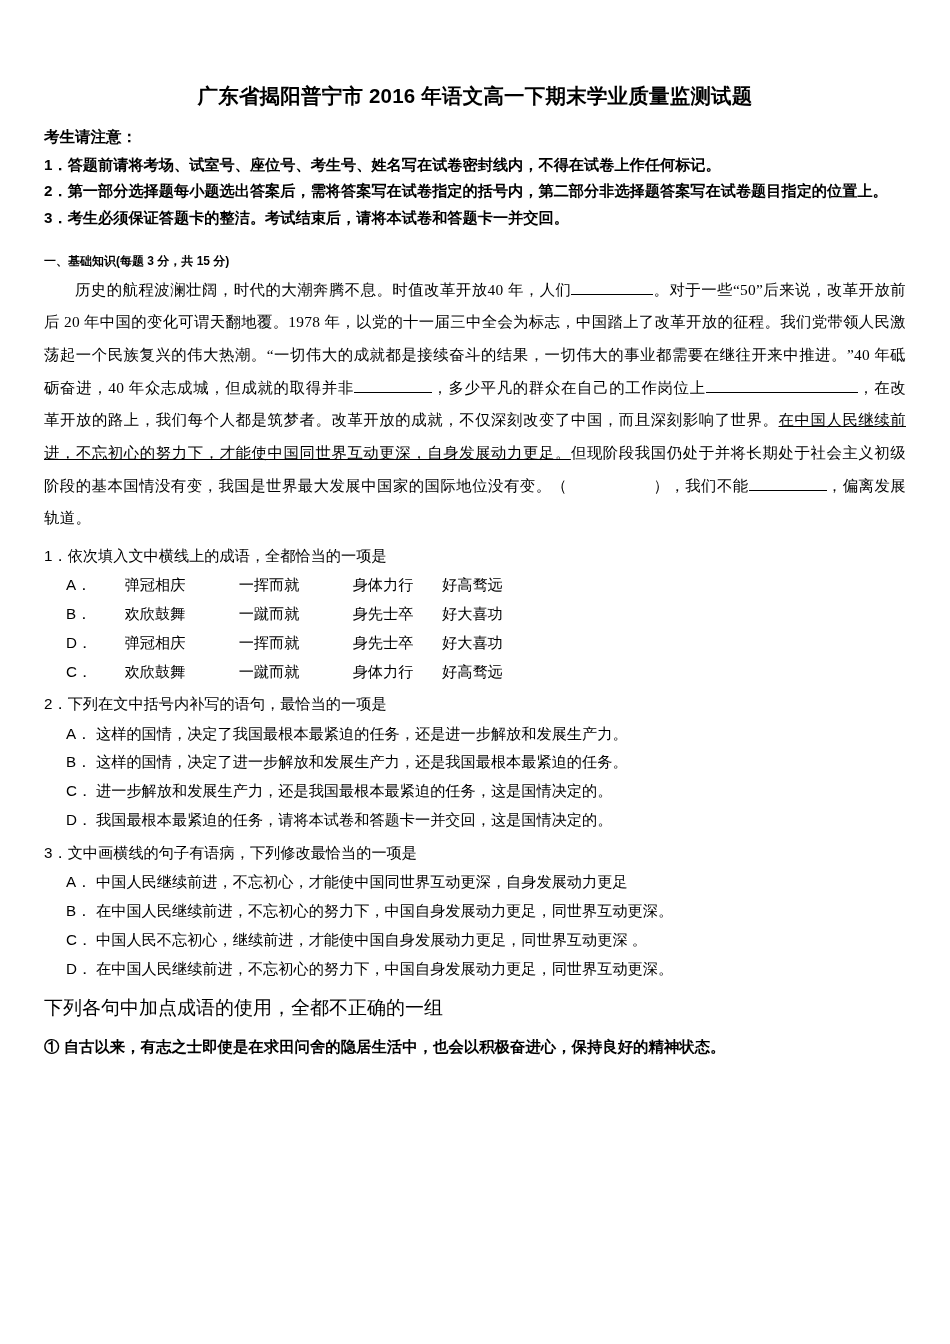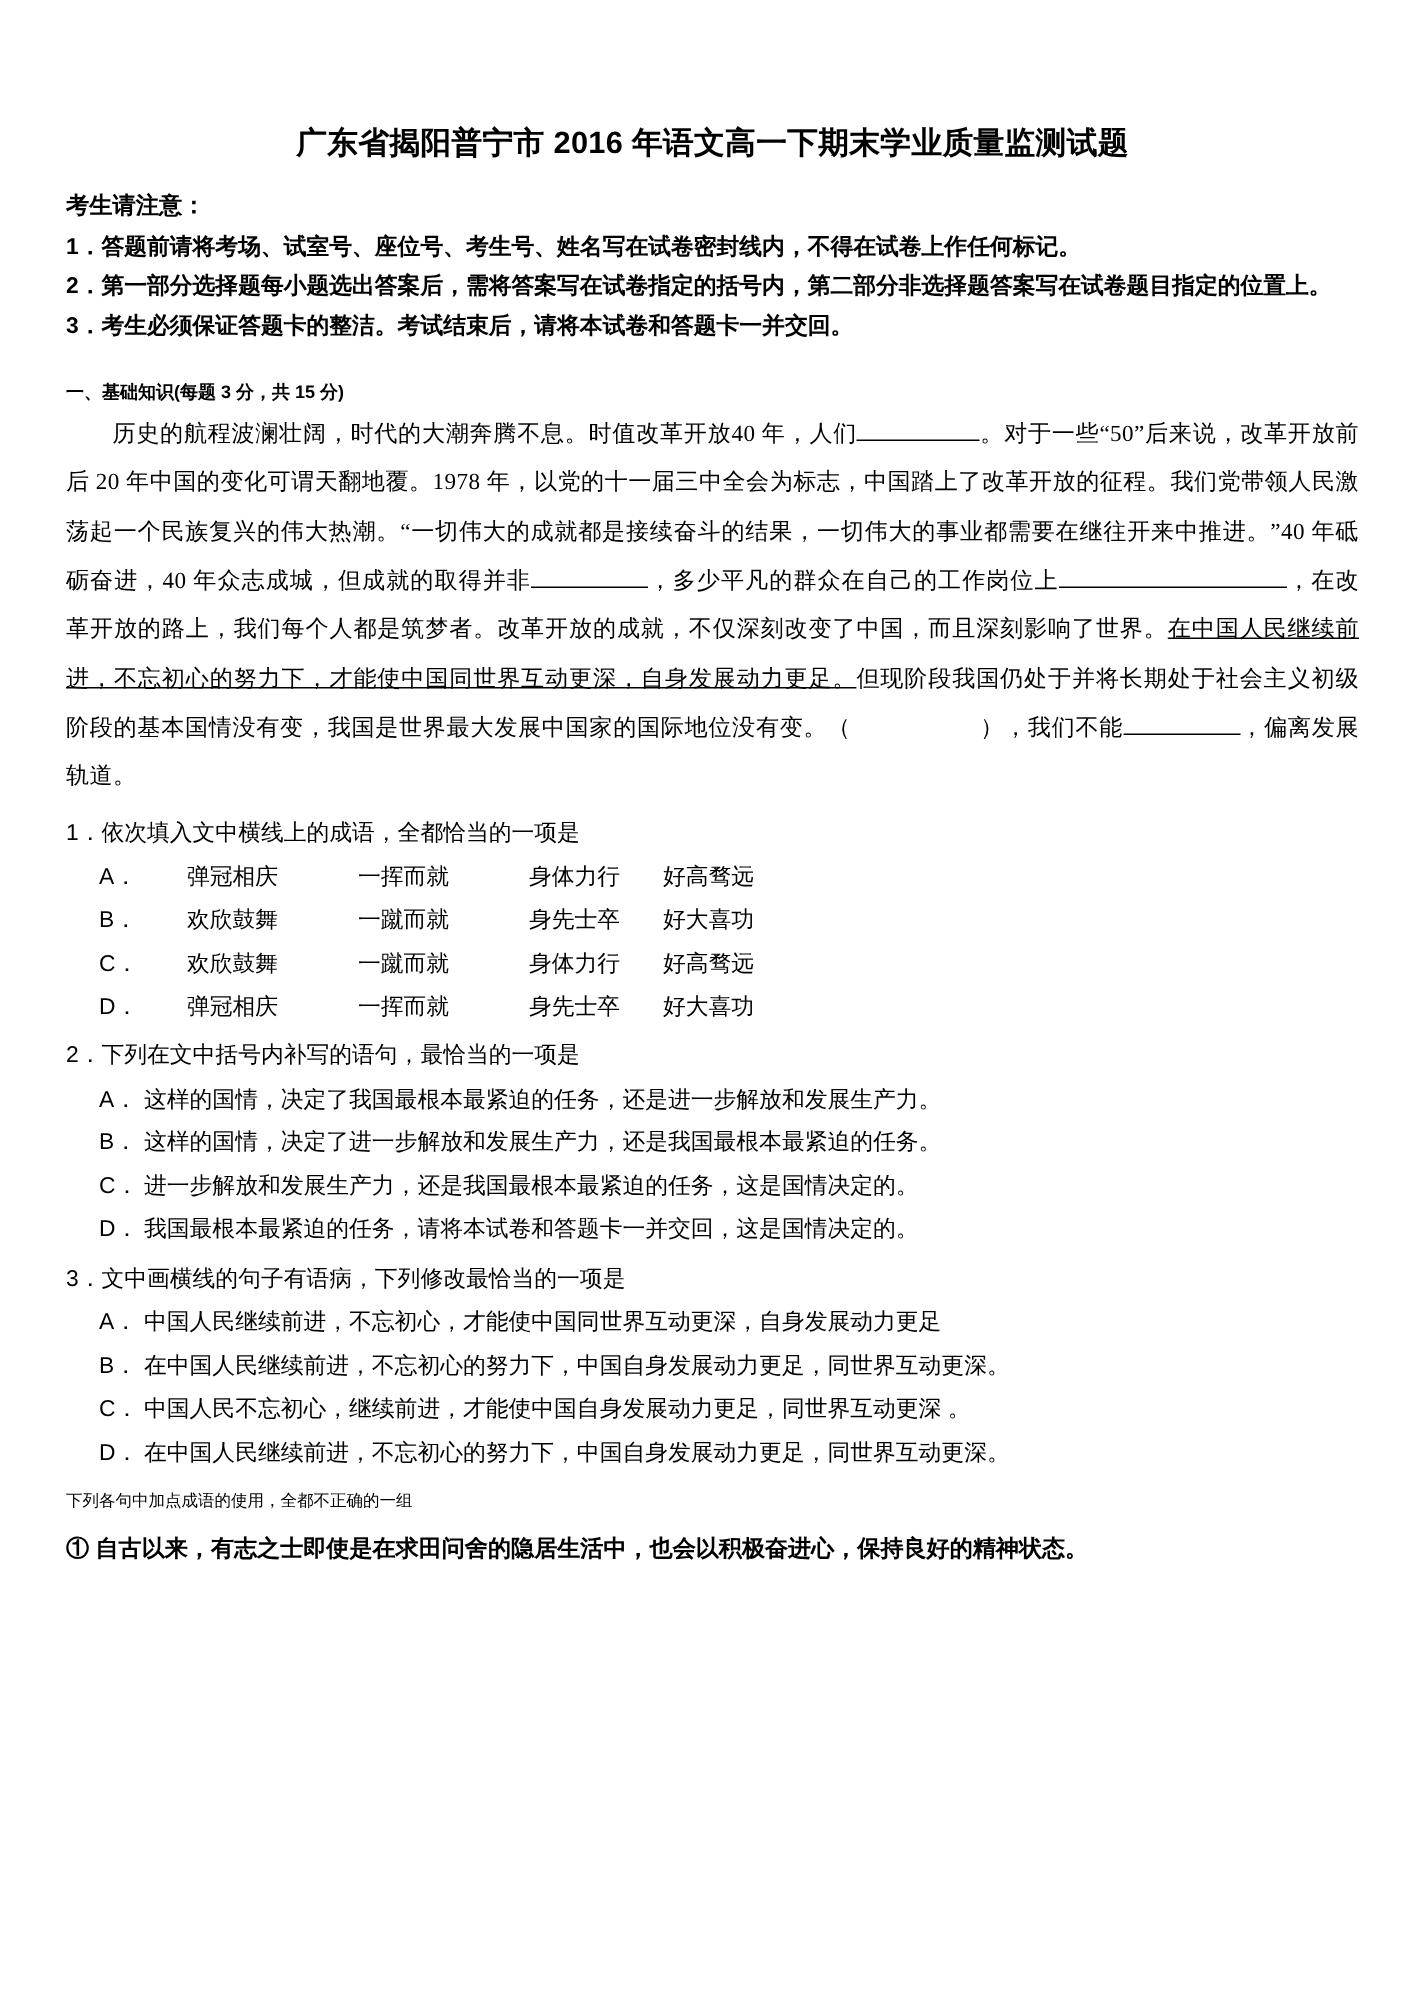--- a/index.html
+++ b/index.html
@@ -98,21 +98,21 @@
   }
   .opt-cols .c {
     display: inline-block;
     text-align: center;
   }
   .opt-cols .c1 { width: 118px; }
   .opt-cols .c2 { width: 110px; }
   .opt-cols .c3 { width: 118px; }
   .tail-line {
     font-family: "Liberation Sans", sans-serif;
-    font-size: 11px;
+    font-size: 19px;
     margin: 12px 0 0 0;
     line-height: 1.7;
   }
   .tail-item {
     font-family: "Liberation Sans", sans-serif;
     font-weight: bold;
     font-size: 15.4px;
     margin: 10px 0 0 0;
     line-height: 1.6;
   }
@@ -152,24 +152,24 @@
       <span>1．</span><span>依次填入文中横线上的成语，全都恰当的一项是</span>
     </div>
 
     <div class="opt opt-cols">
       <span class="lab">A．</span><span class="c c1">弹冠相庆</span><span class="c c2">一挥而就</span><span class="c c3">身体力行</span><span class="c">好高骛远</span>
     </div>
     <div class="opt opt-cols">
       <span class="lab">B．</span><span class="c c1">欢欣鼓舞</span><span class="c c2">一蹴而就</span><span class="c c3">身先士卒</span><span class="c">好大喜功</span>
     </div>
     <div class="opt opt-cols">
+      <span class="lab">D．</span><span class="c c1">弹冠相庆</span><span class="c c2">一挥而就</span><span class="c c3">身先士卒</span><span class="c">好大喜功</span>
+    </div>
+    <div class="opt opt-cols">
       <span class="lab">C．</span><span class="c c1">欢欣鼓舞</span><span class="c c2">一蹴而就</span><span class="c c3">身体力行</span><span class="c">好高骛远</span>
-    </div>
-    <div class="opt opt-cols">
-      <span class="lab">D．</span><span class="c c1">弹冠相庆</span><span class="c c2">一挥而就</span><span class="c c3">身先士卒</span><span class="c">好大喜功</span>
     </div>
 
     <div class="q">
       <span>2．</span><span>下列在文中括号内补写的语句，最恰当的一项是</span>
     </div>
     <div class="opt">
       <span class="lab">A．</span><span>这样的国情，决定了我国最根本最紧迫的任务，还是进一步解放和发展生产力。</span>
     </div>
     <div class="opt">
       <span class="lab">B．</span><span>这样的国情，决定了进一步解放和发展生产力，还是我国最根本最紧迫的任务。</span>

